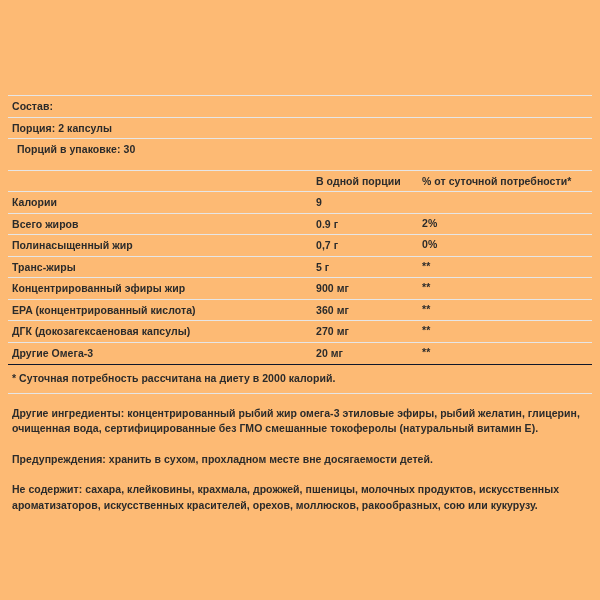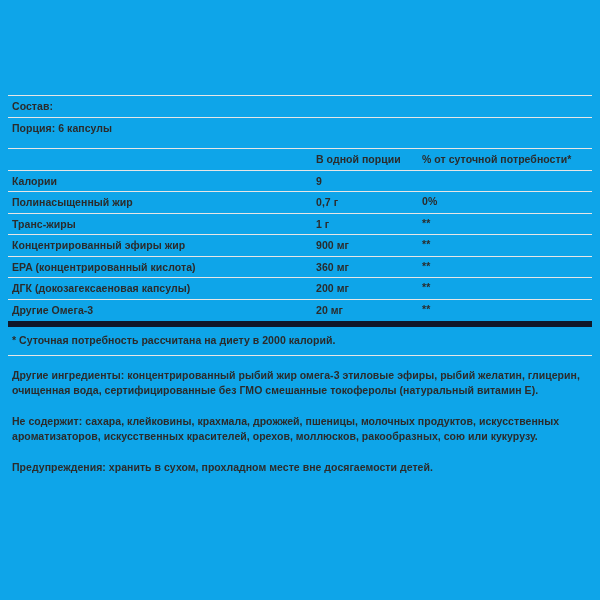--- a/index.html
+++ b/index.html
@@ -15,21 +15,21 @@
     overflow: hidden;
     font-family: "Liberation Sans", "DejaVu Sans", sans-serif;
     color: #2b2b2b;
     -webkit-font-smoothing: antialiased;
   }
 
   .page {
     width: 600px;
     height: 600px;
     position: relative;
-    background: #0ea5e9;
+    background: #fdba74;
   }
 
   
   .panel {
     position: absolute;
     top: 95px;
     left: 8px;
     width: 584px;
   }
 
@@ -77,21 +77,21 @@
   .dv-mark {
     font-size: 10.5px;
     font-weight: 700;
     letter-spacing: 1px;
     position: relative;
     top: -1px;
   }
 
   
   .footnotes {
-    border-top: 6px solid #0f172a;
+    border-top: 1px solid #0f172a;
     padding: 6px 0 7px 4px;
   }
   .footnote {
     font-size: 10.5px;
     font-weight: 700;
     line-height: 15px;
     color: #2b2b2b;
     letter-spacing: 0.05px;
   }
 
@@ -117,21 +117,24 @@
 
 <div class="page">
 
   <div class="panel">
 
     <div>
       <div class="srow">
         <span>Состав:</span>
       </div>
       <div class="srow">
-        <span>Порция: 6 капсулы</span>
+        <span>Порция: 2 капсулы</span>
+      </div>
+      <div class="srow indent">
+        <span>Порций в упаковке: 30</span>
       </div>
     </div>
 
     <table class="nutri">
       <colgroup>
         <col class="c1">
           <col class="c2">
           <col class="c3">
       </colgroup>
       <thead>
@@ -141,56 +144,61 @@
           <th>% от суточной потребности*</th>
         </tr>
       </thead>
       <tbody>
         <tr>
           <td>Калории</td>
           <td>9</td>
           <td class="dv-mark"></td>
         </tr>
         <tr>
+          <td>Всего жиров</td>
+          <td>0.9 г</td>
+          <td class="dv-mark">2%</td>
+        </tr>
+        <tr>
           <td>Полинасыщенный жир</td>
           <td>0,7 г</td>
           <td class="dv-mark">0%</td>
         </tr>
         <tr>
           <td>Транс-жиры</td>
-          <td>1 г</td>
+          <td>5 г</td>
           <td class="dv-mark">**</td>
         </tr>
         <tr>
           <td>Концентрированный эфиры жир</td>
           <td>900 мг</td>
           <td class="dv-mark">**</td>
         </tr>
         <tr>
           <td>EPA (концентрированный кислота)</td>
           <td>360 мг</td>
           <td class="dv-mark">**</td>
         </tr>
         <tr>
           <td>ДГК (докозагексаеновая капсулы)</td>
-          <td>200 мг</td>
+          <td>270 мг</td>
           <td class="dv-mark">**</td>
         </tr>
         <tr>
           <td>Другие Омега-3</td>
           <td>20 мг</td>
           <td class="dv-mark">**</td>
         </tr>
       </tbody>
     </table>
 
     <div class="footnotes">
       <div class="footnote">* Суточная потребность рассчитана на диету в 2000 калорий.</div>
     </div>
 
     <div class="prose">
       <p class="para">Другие ингредиенты: концентрированный рыбий жир омега-3 этиловые эфиры, рыбий желатин, глицерин, очищенная вода, сертифицированные без ГМО смешанные токоферолы (натуральный витамин Е).</p>
+      <p class="para">Предупреждения: хранить в сухом, прохладном месте вне досягаемости детей.</p>
       <p class="para">Не содержит: сахара, клейковины, крахмала, дрожжей, пшеницы, молочных продуктов, искусственных ароматизаторов, искусственных красителей, орехов, моллюсков, ракообразных, сою или кукурузу.</p>
-      <p class="para">Предупреждения: хранить в сухом, прохладном месте вне досягаемости детей.</p>
     </div>
 
   </div>
 </div>
 
 </body></html>

